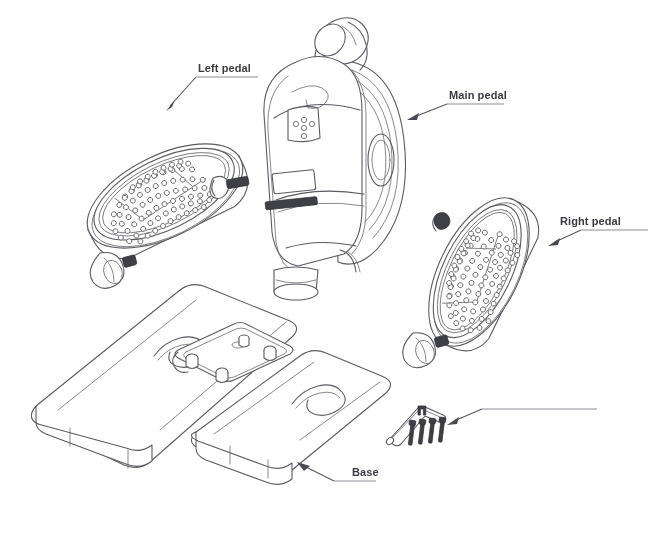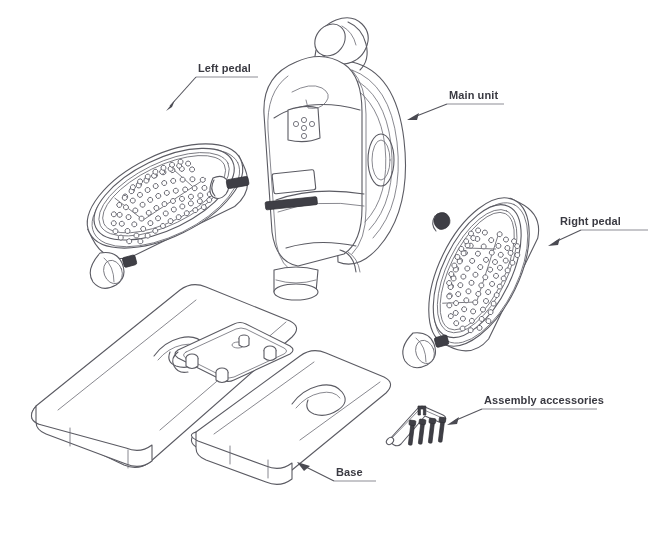--- a/index.html
+++ b/index.html
@@ -36,21 +36,21 @@
     font-size: 11px;
     color: #3a3a42;
     white-space: nowrap;
     letter-spacing: 0.1px;
     line-height: 13px;
   }
   #label-left-pedal   { left: 198px; top: 62px; }
   #label-main-unit    { left: 449px; top: 89px; }
   #label-right-pedal  { left: 560px; top: 215px; }
   #label-assembly     { left: 484px; top: 394px; }
-  #label-base         { left: 336px; top: 466px; }
+  #label-base         { left: 352px; top: 466px; }
 </style>
 </head>
 <body>
 
 <div id="diagram-root">
 
   <svg id="diagram-svg" viewBox="0 0 656 545" xmlns="http://www.w3.org/2000/svg">
     <defs>
       <style>
         .ln   { fill:none; stroke:#5b5b63; stroke-width:1.1; stroke-linecap:round; stroke-linejoin:round; }
@@ -529,21 +529,20 @@
       <g>
         <line class="leadu" x1="334" y1="481" x2="376" y2="481"></line>
         <line class="lead" x1="334" y1="481" x2="304" y2="466"></line>
         <path class="arrowf" d="M 297 462 L 310 466 L 304 471 Z"></path>
       </g>
     </g>
   </svg>
 
   <div class="callout-label" id="label-left-pedal">Left pedal</div>
 
-  <div class="callout-label" id="label-main-unit">Main unit</div>
+  <div class="callout-label" id="label-main-unit">Main pedal</div>
 
   <div class="callout-label" id="label-right-pedal">Right pedal</div>
 
-  <div class="callout-label" id="label-assembly">Assembly accessories</div>
 
   <div class="callout-label" id="label-base">Base</div>
 
 </div>
 
 </body></html>

